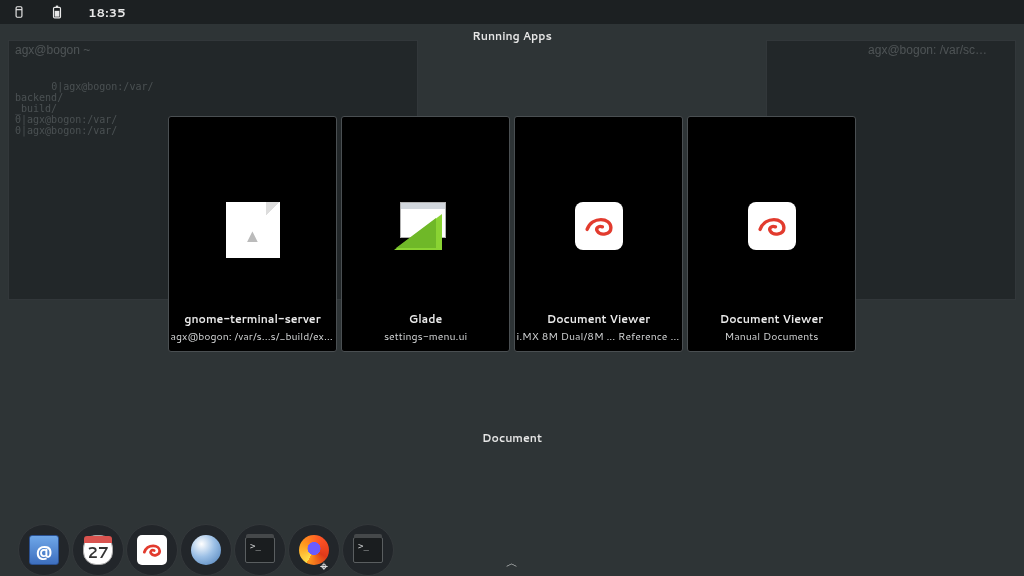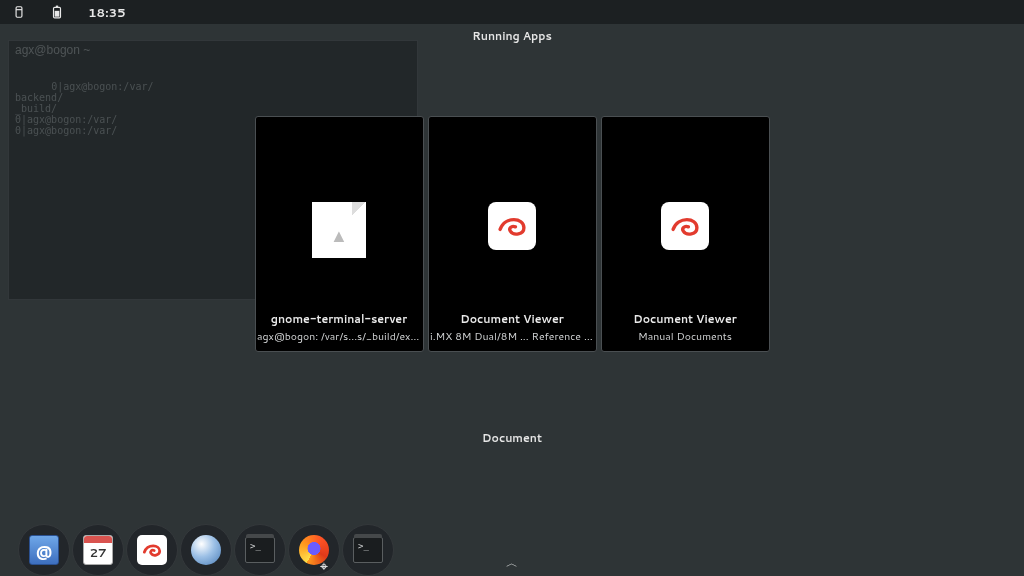--- a/index.html
+++ b/index.html
@@ -78,21 +78,21 @@
     border-left: 0 solid transparent; border-right: 40px solid transparent; border-bottom: 30px solid #6fb828;
     transform: scaleX(-1);
   }
   .evince-icon {
     width: 48px; height: 48px; background: #fff; border-radius: 8px; position: relative;
     box-shadow: 0 2px 3px rgba(0,0,0,.5);
     display: flex; align-items: center; justify-content: center;
   }
   .evince-swirl { width: 34px; height: 34px; }
   .contacts-icon { width: 30px; height: 30px; background: linear-gradient(#6fa7e8,#3d6fbf); border-radius: 3px; border:1px solid #2b5191; display:flex;align-items:center;justify-content:center;color:#fff;font-weight:bold;font-size:16px;}
-  .calendar-icon { width: 30px; height: 30px; background: #fff; border-radius: 3px; border:1px solid #aaa; position:relative; display:flex;align-items:center;justify-content:center;color:#333;font-weight:bold;font-size:12px;}
+  .calendar-icon { width: 30px; height: 30px; background: #fff; border-radius: 13px; border:1px solid #aaa; position:relative; display:flex;align-items:center;justify-content:center;color:#333;font-weight:bold;font-size:15px;}
   .calendar-icon::before{content:"";position:absolute;top:0;left:0;right:0;height:7px;background:#d9534f;border-radius:3px 3px 0 0;}
   .calendar-icon span{position:relative;top:2px;}
   .evince-small { width: 30px; height: 30px; background:#fff; border-radius:5px; display:flex;align-items:center;justify-content:center;}
   .web-icon { width: 30px; height: 30px; border-radius: 50%; background: radial-gradient(circle at 35% 30%, #fff, #9cc0e6 45%, #4a7db8); position:relative;}
   .terminal-icon { width: 30px; height: 26px; background: #1a1d1f; border: 1px solid #5a5e60; border-radius: 2px; position:relative;}
   .terminal-icon::before{content:">_";position:absolute;left:4px;top:3px;color:#cfd1d2;font-size:9px;font-family:monospace;}
   .terminal-icon::after{content:"";position:absolute;top:-4px;left:0;right:0;height:4px;background:#45484a;border-radius:2px 2px 0 0;}
   .firefox-icon{width:30px;height:30px;border-radius:50%;background:radial-gradient(circle at 50% 45%, #6a5cff 0 28%, transparent 30%), conic-gradient(from 210deg,#ffde4a,#ff9a1e,#ff5325,#e03a1a,#ff9a1e);}
   .cursor { position: absolute; left: 320px; bottom: 0; color: #fff; font-size: 14px;}
 </style>
@@ -122,37 +122,51 @@
 
   <div class="bg-windows">
     <div class="bg-term" style="left:8px; top:16px; width:410px; height:260px;">
       <div class="bg-term-title">agx@bogon ~</div>
       <span>0|agx@bogon:/var/
 backend/
 _build/
 0|agx@bogon:/var/
 0|agx@bogon:/var/</span>
     </div>
+    <div class="bg-term" style="right:8px; top:16px; width:250px; height:260px; padding-top:6px;">
+      <div class="bg-term-title" style="right:28px; left:auto;">agx@bogon: /var/sc…</div>
+    </div>
   </div>
 
   <div class="overlay">
     <div class="section-label">Running Apps</div>
 
     <div class="running-row">
 
       <div class="app-thumb">
         <div class="icon-slot">
           <div class="file-page">
               <span class="warn">▲</span>
             </div>
         </div>
         <div class="title">gnome-terminal-server</div>
         <div class="subtitle">agx@bogon: /var/s...s/_build/examples</div>
       </div>
 
+      <div class="app-thumb">
+        <div class="icon-slot">
+          <div class="glade-icon">
+              <div class="win"></div>
+              <div class="tri"></div>
+              <div class="tri2"></div>
+            </div>
+        </div>
+        <div class="title">Glade</div>
+        <div class="subtitle">settings-menu.ui</div>
+      </div>
 
       <div class="app-thumb">
         <div class="icon-slot">
           <div class="evince-icon">
             <svg class="evince-swirl" viewBox="0 0 40 40">
                 <path d="M6 24 C 12 8, 34 10, 34 22 C 34 30, 22 32, 18 26 C 16 23, 19 19, 24 21" fill="none" stroke="#e23b2e" stroke-width="4" stroke-linecap="round"></path>
               </svg>
           </div>
         </div>
         <div class="title">Document Viewer</div>

